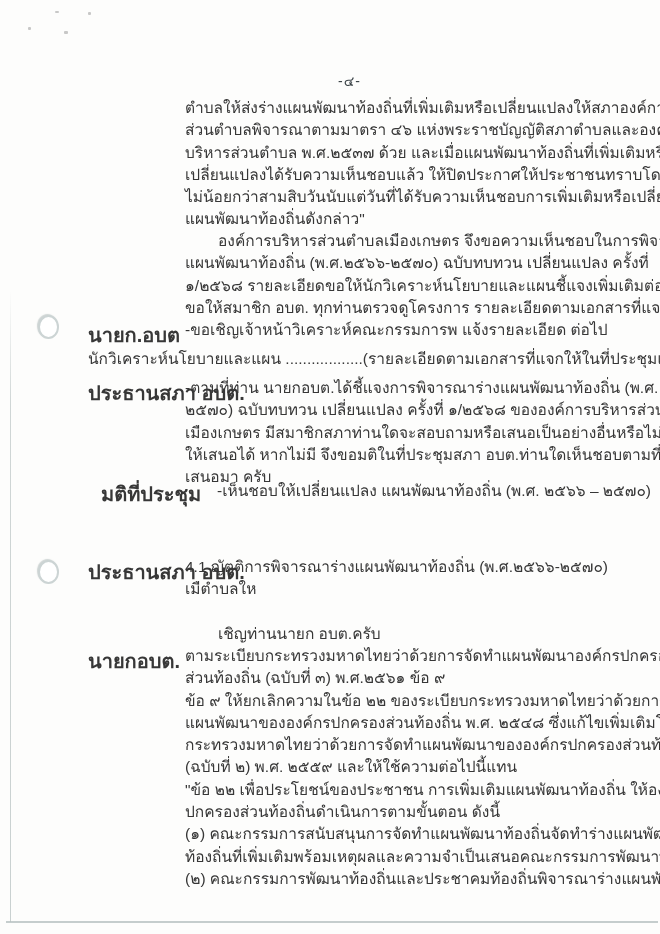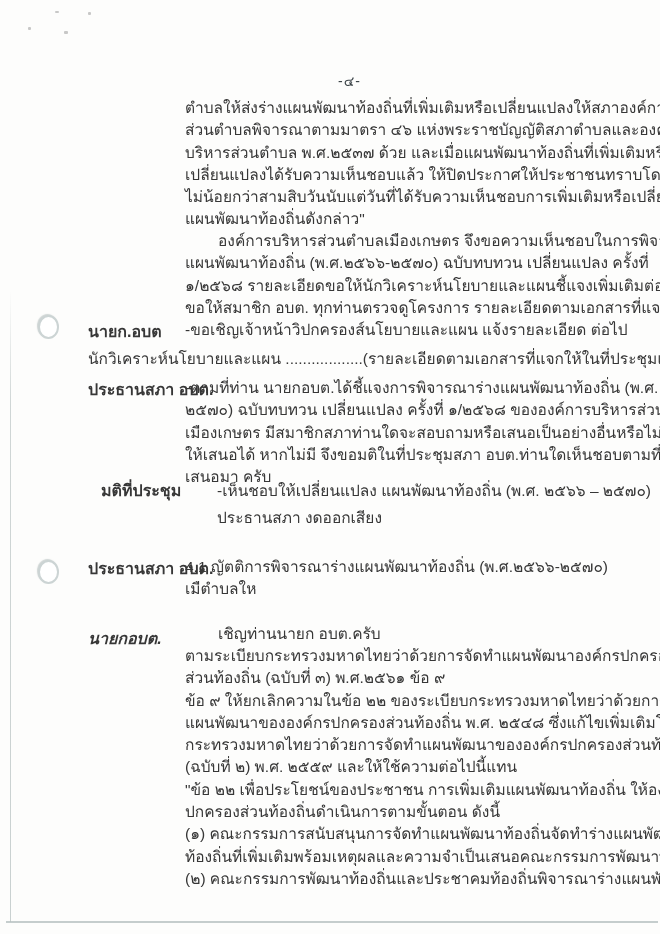--- a/index.html
+++ b/index.html
@@ -9,21 +9,21 @@
     position:relative;
     overflow:hidden;
     font-family:"Liberation Sans","DejaVu Sans",sans-serif;
     color:#373737;
     -webkit-font-smoothing:antialiased;
   }
   .abs{position:absolute;}
   .line{font-size:15.5px;line-height:22.3px;white-space:nowrap;}
   .wide .line{line-height:26.6px;}
   .bold{font-weight:normal;}
-  .speaker{font-size:16px;font-weight:bold;white-space:nowrap;}
+  .speaker{font-size:20px;font-weight:bold;white-space:nowrap;}
   .indent-first div.line:first-of-type{text-indent:33px;}
   .invite{ text-indent:33px; }
   .page-number{font-size:14px;color:#3c4448;letter-spacing:1px;}
 
   
   .hole{
     width:17px;height:20px;border-radius:50%;
     border:2px solid #ccd4d4;background:#ffffff;
     box-shadow:-1px -1px 1px rgba(150,165,165,.45);
   }
@@ -62,53 +62,52 @@
 
 <div class="abs indent-first" style="left:185px;top:230px;">
 
 <div class="line">องค์การบริหารส่วนตำบลเมืองเกษตร  จึงขอความเห็นชอบในการพิจารณาร่าง</div>
     <div class="line">แผนพัฒนาท้องถิ่น (พ.ศ.๒๕๖๖-๒๕๗๐) ฉบับทบทวน เปลี่ยนแปลง ครั้งที่</div>
     <div class="line">๑/๒๕๖๘ รายละเอียดขอให้นักวิเคราะห์นโยบายและแผนชี้แจงเพิ่มเติมต่อไป และ</div>
     <div class="line">ขอให้สมาชิก อบต. ทุกท่านตรวจดูโครงการ รายละเอียดตามเอกสารที่แจกให้ทุกท่าน</div>
   </div>
 
 <div class="abs speaker" style="left:88px;top:319px;">นายก.อบต</div>
-<div class="abs line" style="left:185px;top:319px;">-ขอเชิญเจ้าหน้าวิปกครองส์นโยบายและแผน แจ้งรายละเอียด ต่อไป</div>
+<div class="abs line" style="left:185px;top:319px;">-ขอเชิญเจ้าหน้าวิเคราะห์คณะกรรมการพ แจ้งรายละเอียด ต่อไป</div>
 
 <div class="abs line" style="left:88px;top:348px;">
   <span class="bold">นักวิเคราะห์นโยบายและแผน</span>
   <span>..................(รายละเอียดตามเอกสารที่แจกให้ในที่ประชุมแล้วนั้น).............</span>
 </div>
 
 <div class="abs speaker" style="left:88px;top:377px;">ประธานสภา อบต.</div>
 <div class="abs" style="left:185px;top:377px;">
 
 <div class="line">-ตามที่ท่าน นายกอบต.ได้ชี้แจงการพิจารณาร่างแผนพัฒนาท้องถิ่น  (พ.ศ. ๒๕๖๖ –</div>
     <div class="line">๒๕๗๐) ฉบับทบทวน เปลี่ยนแปลง  ครั้งที่ ๑/๒๕๖๘  ขององค์การบริหารส่วนตำบล</div>
     <div class="line">เมืองเกษตร มีสมาชิกสภาท่านใดจะสอบถามหรือเสนอเป็นอย่างอื่นหรือไม่ ครับ หากมี</div>
     <div class="line">ให้เสนอได้   หากไม่มี จึงขอมติในที่ประชุมสภา อบต.ท่านใดเห็นชอบตามที่นายก อบต.</div>
     <div class="line">เสนอมา ครับ</div>
   </div>
 
 <div class="abs speaker" style="left:88px;top:478px;margin-left:13px;">มติที่ประชุม</div>
 <div class="abs wide" style="left:185px;top:478px;margin-left:32px;">
 
 <div class="line">-เห็นชอบให้เปลี่ยนแปลง แผนพัฒนาท้องถิ่น  (พ.ศ. ๒๕๖๖ – ๒๕๗๐)</div>
-    <div class="line">ประธานสภา    งดออกเสียง</div>
   </div>
 
 <div class="abs speaker" style="left:88px;top:556px;">ประธานสภา อบต.</div>
 <div class="abs bold" style="left:185px;top:556px;">
 
 <div class="line">4.1 ญัตติการพิจารณาร่างแผนพัฒนาท้องถิ่น  (พ.ศ.๒๕๖๖-๒๕๗๐)</div>
     <div class="line">เมืตำบลให</div>
   </div>
 <div class="abs line invite" style="left:185px;top:623px;text-align:right;">เชิญท่านนายก อบต.ครับ</div>
 
-<div class="abs speaker" style="left:88px;top:626px;font-style:italic;">นายกอบต.</div>
+<div class="abs speaker" style="left:88px;top:645px;">นายกอบต.</div>
 <div class="abs" style="left:185px;top:645px;">
 
 <div class="line">ตามระเบียบกระทรวงมหาดไทยว่าด้วยการจัดทำแผนพัฒนาองค์กรปกครอง</div>
     <div class="line">ส่วนท้องถิ่น (ฉบับที่ ๓) พ.ศ.๒๕๖๑ ข้อ ๙</div>
     <div class="line">ข้อ ๙ ให้ยกเลิกความในข้อ ๒๒ ของระเบียบกระทรวงมหาดไทยว่าด้วยการจัดทำ</div>
     <div class="line">แผนพัฒนาขององค์กรปกครองส่วนท้องถิ่น พ.ศ. ๒๕๔๘ ซึ่งแก้ไขเพิ่มเติมโดยระเบียบ</div>
     <div class="line">กระทรวงมหาดไทยว่าด้วยการจัดทำแผนพัฒนาขององค์กรปกครองส่วนท้องถิ่น</div>
     <div class="line">(ฉบับที่ ๒) พ.ศ. ๒๕๕๙ และให้ใช้ความต่อไปนี้แทน</div>
     <div class="line">"ข้อ ๒๒ เพื่อประโยชน์ของประชาชน การเพิ่มเติมแผนพัฒนาท้องถิ่น ให้องค์กร</div>
     <div class="line">ปกครองส่วนท้องถิ่นดำเนินการตามขั้นตอน ดังนี้</div>

